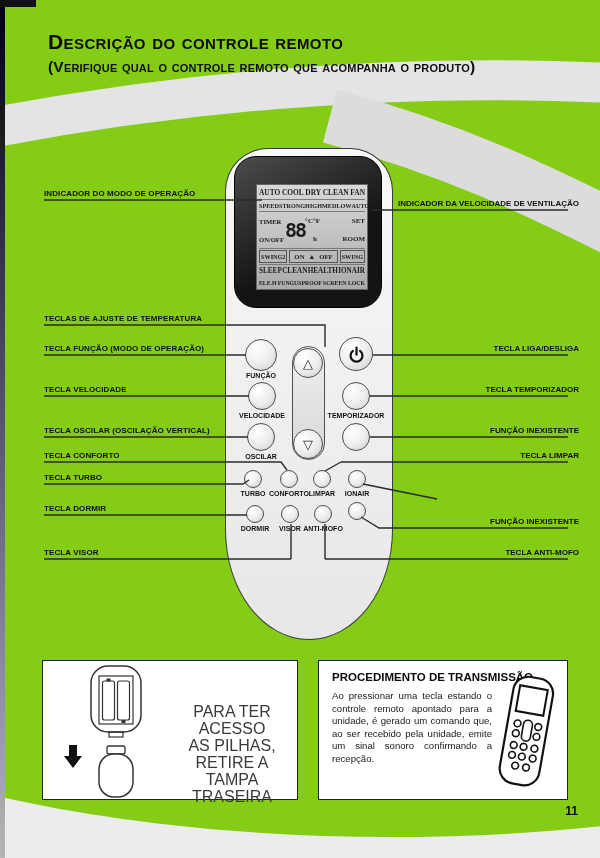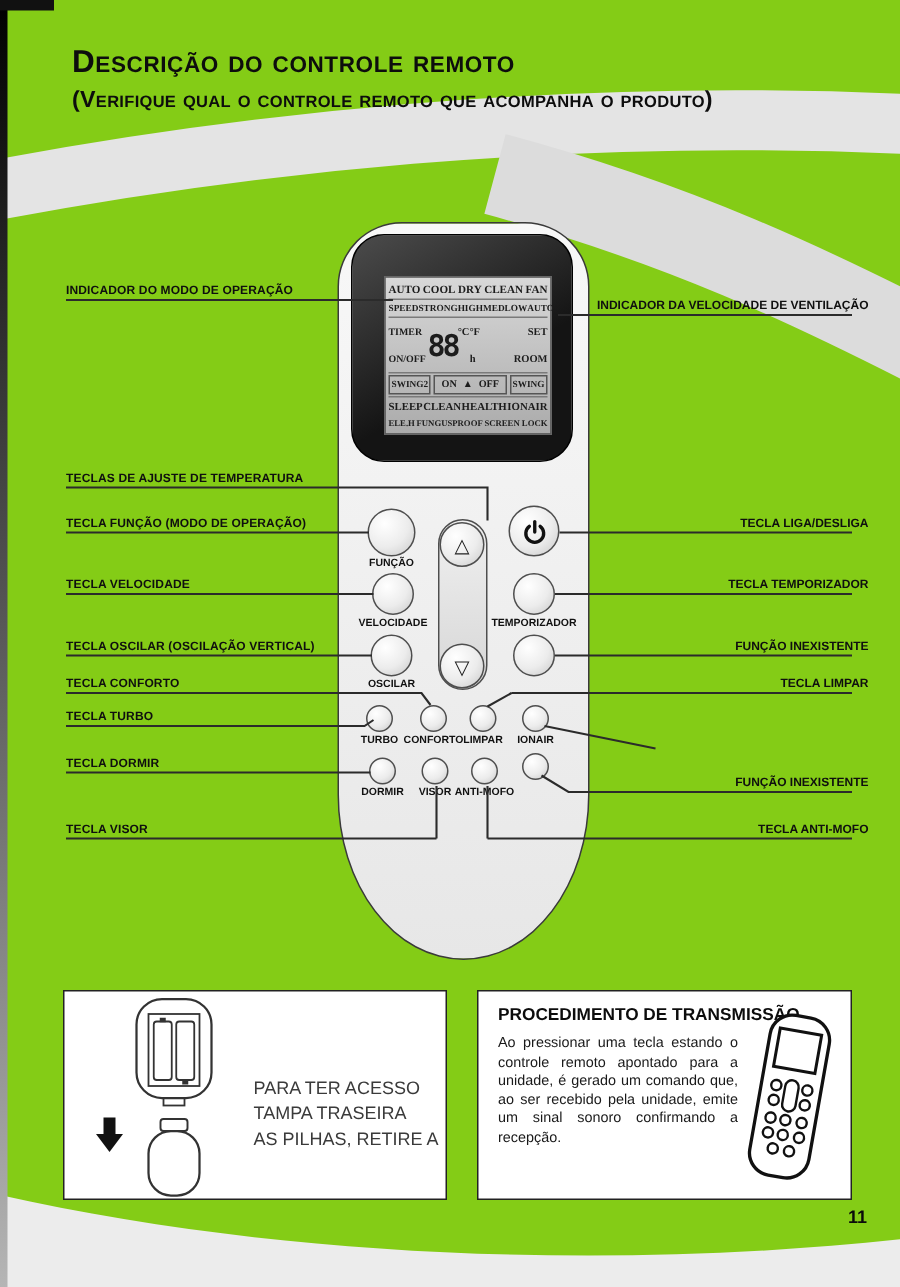--- a/index.html
+++ b/index.html
@@ -53,22 +53,22 @@
 
   .llabel{position:absolute;left:44px;font-size:8px;font-weight:bold;color:#0f0f0f;
           white-space:nowrap;letter-spacing:.1px;z-index:6}
   .rlabel{position:absolute;right:32px;font-size:8px;font-weight:bold;color:#0f0f0f;
           white-space:nowrap;text-align:left;z-index:6}
   .rlabel.multi{line-height:11px}
 
   .box{position:absolute;border:1.5px solid #222;background:#fff;z-index:2;box-sizing:border-box}
   #box-batt{left:42px;top:660px;width:256px;height:140px}
   #box-trans{left:318px;top:660px;width:250px;height:140px}
-  .batt-text{position:absolute;left:126px;top:56px;width:126px;font-size:12px;color:#3a3a3a;
-             text-align:left;line-height:17px}
+  .batt-text{position:absolute;left:126px;top:42px;width:126px;font-size:16px;color:#3a3a3a;
+             text-align:center;line-height:17px}
   .trans-title{position:absolute;left:13px;top:10px;font-size:11.5px;font-weight:bold;color:#0c0c0c}
   .trans-body{position:absolute;left:13px;top:29px;width:160px;font-size:9.6px;line-height:12.6px;
               color:#191919;text-align:justify}
   .pagenum{position:absolute;right:33px;top:804px;font-size:12px;font-weight:bold;color:#0a0a0a;z-index:3}
 </style>
 </head>
 <body>
 
 <div class="page">
 
@@ -241,22 +241,22 @@
       <rect x="49.5" y="15.5" width="4" height="3" fill="#333"></rect>
       <rect x="60.5" y="18" width="12" height="39" rx="2" fill="#fff" stroke="#333" stroke-width="1.2"></rect>
       <rect x="64.5" y="57" width="4" height="3" fill="#333"></rect>
       <rect x="52" y="69" width="14" height="5" fill="none" stroke="#333" stroke-width="1.2"></rect>
       <polygon points="12,82 20,82 20,93 25,93 16,105 7,93 12,93" fill="#111"></polygon>
       <rect x="50" y="83" width="18" height="8" rx="2" fill="#fff" stroke="#333" stroke-width="1.3"></rect>
       <rect x="42" y="91" width="34" height="43" rx="15" fill="#fff" stroke="#333" stroke-width="1.5"></rect>
     </svg>
     <div class="batt-text">
       <div>PARA TER ACESSO</div>
+      <div>AS PILHAS, RETIRE A</div>
       <div>TAMPA TRASEIRA</div>
-      <div>AS PILHAS, RETIRE A</div>
     </div>
   </div>
 
   <div class="box" id="box-trans">
     <div class="trans-title">PROCEDIMENTO DE TRANSMISSÃO</div>
     <div class="trans-body">Ao pressionar uma tecla estando o controle remoto apontado para a unidade, é gerado um comando que, ao ser recebido pela unidade, emite um sinal sonoro confirmando a recepção.</div>
     <svg width="75" height="125" viewBox="0 0 75 125" style="position:absolute;right:3px;top:10px">
       <g transform="rotate(10 37 62)">
         <rect x="17" y="6" width="40" height="108" rx="15" fill="#fff" stroke="#111" stroke-width="2.2"></rect>
         <rect x="23" y="16" width="28" height="26" fill="#fff" stroke="#111" stroke-width="2"></rect>

